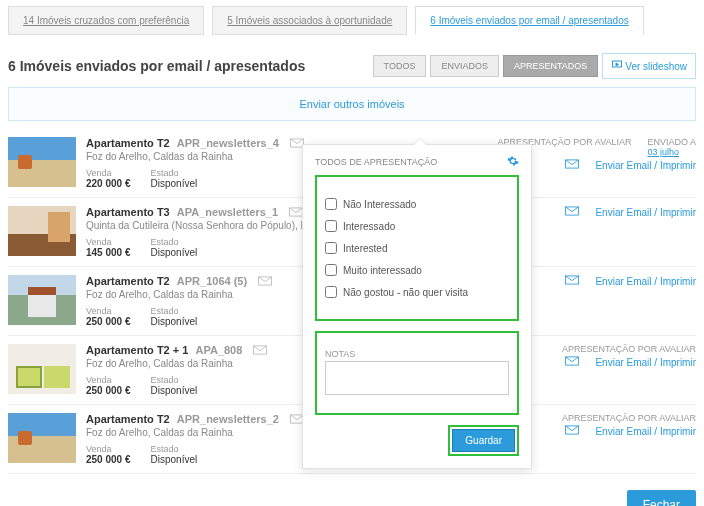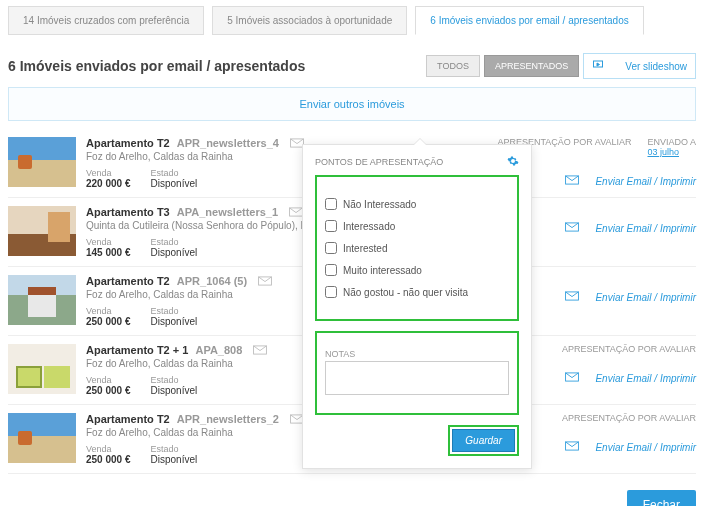--- a/index.html
+++ b/index.html
@@ -1,31 +1,31 @@
 <!DOCTYPE html>
 <html><head>
 <meta charset="utf-8">
 <style>
   * { box-sizing: border-box; margin: 0; padding: 0; }
   body { font-family: Arial, Helvetica, sans-serif; font-size: 11px; background: #fff; color: #333; width: 704px; }
   .container { padding: 0 8px; }
 
   
   .tabs { display: flex; gap: 8px; margin-top: 6px; }
-  .tab { flex: 0 0 auto; padding: 8px 14px; border: 1px solid #ddd; background: #f4f4f4; font-size: 10px; color: #888; text-align: center; }
+  .tab { flex: 0 0 auto; padding: 8px 14px; border: 1px solid #ddd; background: #f4f4f4; font-size: 10px; color: #888; text-align: center; text-decoration: underline; }
   .tab.active { background: #fff; border-bottom: 1px solid #fff; color: #2b9bdc; }
   .tab:nth-child(3) { min-width: 200px; }
 
   
   .header-row { display: flex; align-items: center; justify-content: space-between; margin: 18px 0 8px; }
   .page-title { font-size: 14px; font-weight: bold; color: #444; }
   .filter-row { display: flex; gap: 4px; align-items: center; }
   .fbtn { padding: 5px 10px; font-size: 9px; border: 1px solid #ccc; background: #eee; color: #888; cursor: pointer; }
   .fbtn.sel { background: #aaa; color: #fff; border-color: #999; }
-  .slideshow-btn { display: flex; align-items: center; gap: 21px; padding: 5px 8px; font-size: 10px; border: 1px solid #b7dff5; color: #2b9bdc; background: #fff; cursor: pointer; }
+  .slideshow-btn { display: flex; align-items: center; gap: 2px; padding: 5px 8px; font-size: 10px; border: 1px solid #b7dff5; color: #2b9bdc; background: #fff; cursor: pointer; }
   .slideshow-btn svg { width: 12px; height: 12px; }
 
   
   .banner { text-align: center; padding: 10px; border: 1px solid #cfe8f6; background: #fafdff; color: #2b9bdc; font-size: 11px; margin-bottom: 8px; cursor: pointer; }
 
   
   .item { display: flex; gap: 10px; padding: 8px 0; border-bottom: 1px solid #eee; position: relative; }
   .thumb { width: 68px; height: 50px; background: #ccc; flex-shrink: 0; position: relative; overflow: hidden; }
   .thumb.beach { background: linear-gradient(to bottom, #5aa0d8 0%, #5aa0d8 45%, #d6c08f 46%, #d6c08f 100%); }
   .thumb.beach::after { content:""; position:absolute; left:10px; top:18px; width:14px; height:14px; background:#c96b2f; border-radius:2px; }
@@ -45,57 +45,58 @@
   .loc { font-size: 10px; color: #888; margin-top: 1px; }
   .meta { display: flex; gap: 20px; margin-top: 6px; }
   .meta-col { font-size: 10px; }
   .meta-col .lbl { color: #999; font-size: 9px; }
   .meta-col .val { font-weight: bold; color: #333; }
   .meta-col .val.status { font-weight: normal; text-align: right; }
 
   .right-col { display: flex; flex-direction: column; align-items: flex-end; gap: 2px; }
   .right-top { text-align: right; font-size: 9px; color: #999; display:flex; gap: 16px; }
   .right-top .sentdate { color: #2b9bdc; text-decoration: underline; }
-  .action-link { color: #2b9bdc; font-size: 10px; display: flex; align-items: center; gap: 16px; cursor: pointer; margin-top: 16px; font-style: italic; }
+  .action-link { color: #2b9bdc; font-size: 10px; display: flex; align-items: center; gap: 16px; cursor: pointer; margin-top: 0; }
   .action-link svg { width: 14px; height: 10px; }
 
   
   .popover { position: absolute; left: 302px; top: 138px; width: 230px; background: #fff; border: 1px solid #e2e2e2; box-shadow: 0 2px 10px rgba(0,0,0,0.12); padding: 10px 12px 12px; z-index: 50; }
   .popover::before { content:""; position:absolute; top:-7px; left:110px; width:0; height:0; border-left:7px solid transparent; border-right:7px solid transparent; border-bottom:7px solid #e2e2e2; }
   .popover::after { content:""; position:absolute; top:-6px; left:110px; width:0; height:0; border-left:7px solid transparent; border-right:7px solid transparent; border-bottom:7px solid #fff; }
   .pop-head { display:flex; justify-content: space-between; align-items: center; font-size: 9px; color: #888; margin-bottom: 6px; }
   .pop-head .gear { color: #2b9bdc; cursor: pointer; }
   .pop-box { border: 2px solid #2fbf3a; padding: 16px 8px; margin-bottom: 10px; }
   .chk-row { display: flex; align-items: center; gap: 6px; padding: 5px 0; font-size: 10px; color: #555; }
   .chk-row input { width: 12px; height: 12px; }
   .notes-lbl { font-size: 9px; color: #999; margin-bottom: 2px; }
   .notes-area { width: 100%; height: 34px; border: 1px solid #ccc; resize: none; font-size: 10px; padding: 3px; }
   .pop-foot { display:flex; justify-content: flex-end; margin-top: 10px; }
   .save-wrap { border: 2px solid #2fbf3a; padding: 2px; }
-  .save-btn { background: #2b9bdc; border: 1px solid #1e7cb5; color:#fff; font-size: 10px; padding: 5px 12px; cursor: pointer; font-style: italic; }
+  .save-btn { background: #2b9bdc; border: 1px solid #1e7cb5; color:#fff; font-size: 10px; padding: 5px 12px; cursor: pointer; }
 
   
   .footer { display:flex; justify-content:flex-end; padding: 16px 0 10px; }
   .close-btn { background:#2b9bdc; color:#fff; border:none; padding:8px 16px; font-size:12px; border-radius:2px; cursor:pointer; }
 </style>
 </head>
 <body>
 
 <div class="container" style="position:relative;">
 
   <div class="tabs">
     <div class="tab">14 Imóveis cruzados com preferência</div>
     <div class="tab">5 Imóveis associados à oportunidade</div>
     <div class="tab active">6 Imóveis enviados por email / apresentados</div>
   </div>
 
   <div class="header-row">
     <div class="page-title">6 Imóveis enviados por email / apresentados</div>
     <div class="filter-row">
       <div class="fbtn">TODOS</div>
+      <div class="fbtn">ENVIADOS</div>
       <div class="fbtn sel">APRESENTADOS</div>
       <div class="slideshow-btn">
         <span>
           <svg viewBox="0 0 24 24" fill="none" stroke="#2b9bdc" stroke-width="2">
               <rect x="3" y="4" width="18" height="12"></rect>
               <path d="M10 8l5 3-5 3z" fill="#2b9bdc"></path>
             </svg>
         </span>
         <span>Ver slideshow</span>
       </div>
@@ -288,21 +289,21 @@
       </div>
     </div>
   </div>
 
   <div class="footer">
     <button class="close-btn">Fechar</button>
   </div>
 
   <div class="popover">
     <div class="pop-head">
-      <span>PONTOS DE APRESENTAÇÃO</span>
+      <span>TODOS DE APRESENTAÇÃO</span>
       <span class="gear">
         <svg width="12" height="12" viewBox="0 0 24 24" fill="#2b9bdc">
             <path d="M12 8a4 4 0 100 8 4 4 0 000-8zm9 4a7 7 0 01-.1 1.2l2 1.6-2 3.4-2.4-.8a7 7 0 01-2 1.2l-.4 2.5h-4l-.4-2.5a7 7 0 01-2-1.2l-2.4.8-2-3.4 2-1.6A7 7 0 013 12c0-.4 0-.8.1-1.2l-2-1.6 2-3.4 2.4.8a7 7 0 012-1.2L7.9 3h4l.4 2.5a7 7 0 012 1.2l2.4-.8 2 3.4-2 1.6c.1.4.1.8.1 1.1z"></path>
           </svg>
       </span>
     </div>
     <div class="pop-box">
       <label class="chk-row">
           <input type="checkbox" style="">
           <span>Não Interessado</span>

